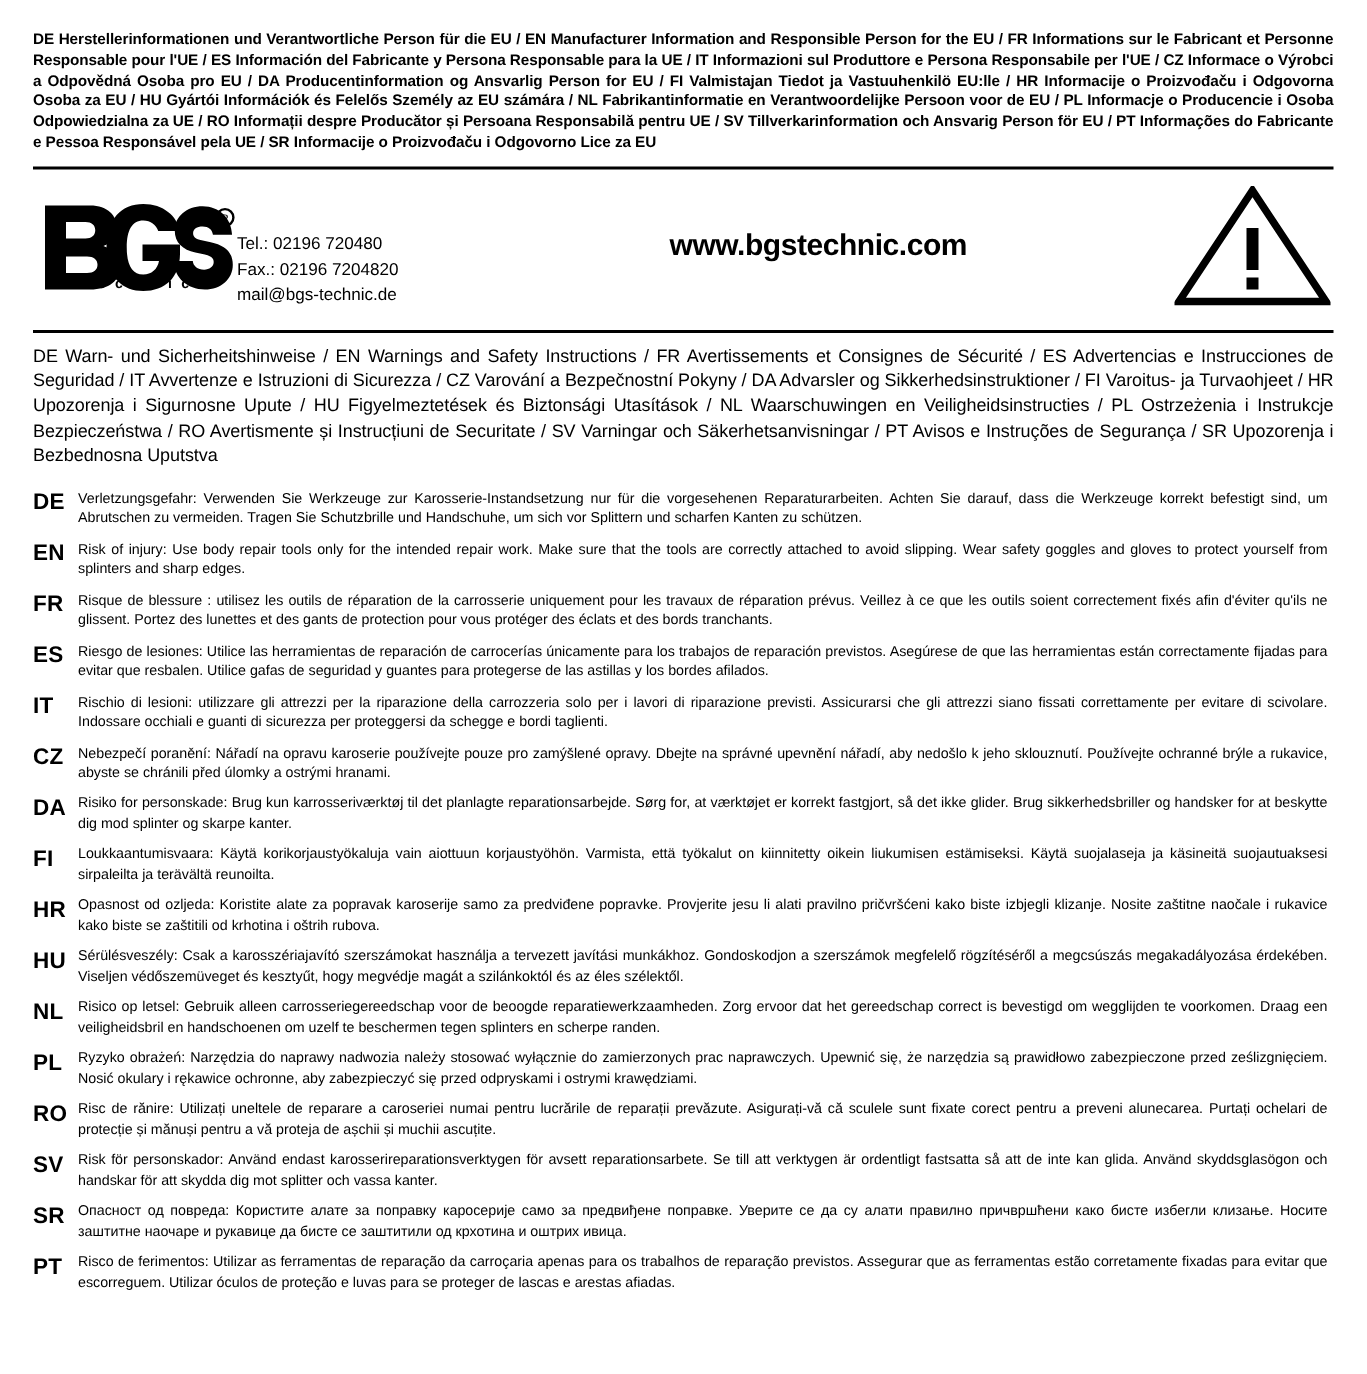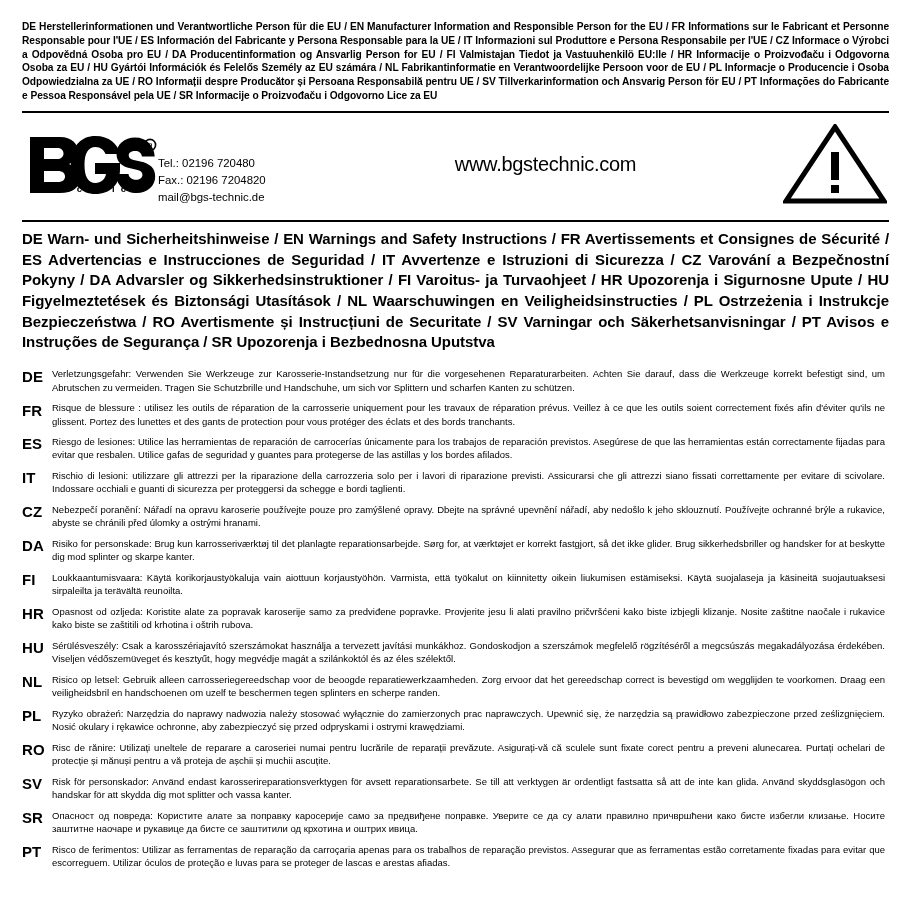--- a/index.html
+++ b/index.html
@@ -65,36 +65,36 @@
   .contact {
     flex: 0 0 180px;
     font-size: 11.4px;
     line-height: 1.5;
     margin-top: 32px;
   }
   .web {
     flex: 1 1 auto;
     text-align: center;
     font-size: 20px;
-    font-weight: normal;
+    font-weight: bold;
     letter-spacing: -0.3px;
     padding-right: 30px;
   }
   .warn-tri {
     flex: 0 0 104px;
     display: flex;
     justify-content: flex-end;
     align-items: center;
     padding-right: 2px;
   }
 
   
   .warnings-title {
-    font-size: 15px;
-    font-weight: bold;
+    font-size: 12px;
+    font-weight: normal;
     line-height: 1.38;
     text-align: justify;
     letter-spacing: -0.05px;
     margin: 7px 0 0 0;
   }
 
   
   .lang-list {
     margin-top: 14px;
   }
@@ -177,20 +177,24 @@
 
   <div class="warnings-title">DE Warn- und Sicherheitshinweise  /  EN Warnings and Safety Instructions  /  FR Avertissements et Consignes de Sécurité  /  ES Advertencias e Instrucciones de Seguridad  /  IT Avvertenze e Istruzioni di Sicurezza  /  CZ Varování a Bezpečnostní Pokyny  /  DA Advarsler og Sikkerhedsinstruktioner  /  FI Varoitus- ja Turvaohjeet  /  HR Upozorenja i Sigurnosne Upute  /  HU Figyelmeztetések és Biztonsági Utasítások  /  NL Waarschuwingen en Veiligheidsinstructies  /  PL Ostrzeżenia i Instrukcje Bezpieczeństwa  /  RO Avertismente și Instrucțiuni de Securitate  /  SV Varningar och Säkerhetsanvisningar  /  PT Avisos e Instruções de Segurança  /  SR Upozorenja i Bezbednosna Uputstva</div>
 
   <div class="lang-list">
 
     <div class="lang-row">
       <div class="lang-code">DE</div>
       <div class="lang-text">Verletzungsgefahr: Verwenden Sie Werkzeuge zur Karosserie-Instandsetzung nur für die vorgesehenen Reparaturarbeiten. Achten Sie darauf, dass die Werkzeuge korrekt befestigt sind, um Abrutschen zu vermeiden. Tragen Sie Schutzbrille und Handschuhe, um sich vor Splittern und scharfen Kanten zu schützen.</div>
     </div>
 
+    <div class="lang-row">
+      <div class="lang-code">EN</div>
+      <div class="lang-text">Risk of injury: Use body repair tools only for the intended repair work. Make sure that the tools are correctly attached to avoid slipping. Wear safety goggles and gloves to protect yourself from splinters and sharp edges.</div>
+    </div>
 
     <div class="lang-row">
       <div class="lang-code">FR</div>
       <div class="lang-text">Risque de blessure : utilisez les outils de réparation de la carrosserie uniquement pour les travaux de réparation prévus. Veillez à ce que les outils soient correctement fixés afin d'éviter qu'ils ne glissent. Portez des lunettes et des gants de protection pour vous protéger des éclats et des bords tranchants.</div>
     </div>
 
     <div class="lang-row">
       <div class="lang-code">ES</div>
       <div class="lang-text">Riesgo de lesiones: Utilice las herramientas de reparación de carrocerías únicamente para los trabajos de reparación previstos. Asegúrese de que las herramientas están correctamente fijadas para evitar que resbalen. Utilice gafas de seguridad y guantes para protegerse de las astillas y los bordes afilados.</div>
     </div>

